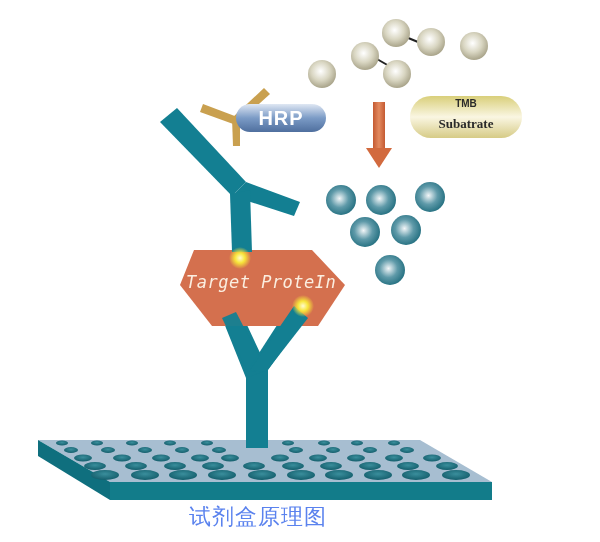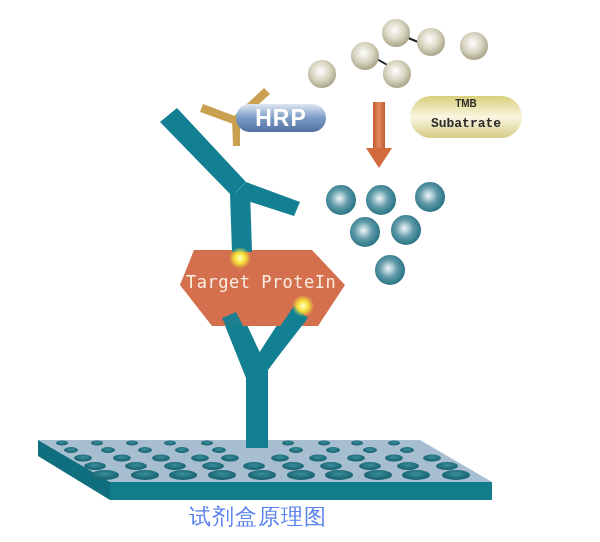--- a/index.html
+++ b/index.html
@@ -1,22 +1,22 @@
 <!DOCTYPE html>
 <html><head>
 <meta charset="utf-8">
 <style>
   html, body { margin: 0; padding: 0; background: #ffffff; }
   body { width: 600px; height: 542px; position: relative; overflow: hidden; font-family: "DejaVu Sans", sans-serif; }
   svg { position: absolute; left: 0; top: 0; }
   .label { position: absolute; white-space: nowrap; }
-  .hrp-label { left: 236px; top: 104px; width: 90px; height: 28px; line-height: 28px; text-align: center; color: #ffffff; font-family: "Liberation Sans", sans-serif; font-weight: bold; font-size: 23px; letter-spacing: 1px; }
+  .hrp-label { left: 236px; top: 104px; width: 90px; height: 28px; line-height: 28px; text-align: center; color: #ffffff; font-family: "Liberation Sans", sans-serif; font-weight: bold; font-size: 20px; letter-spacing: 1px; }
   .tmb-line1 { left: 410px; top: 98px; width: 112px; text-align: center; color: #2a2a2a; font-family: "Liberation Sans", sans-serif; font-weight: bold; font-size: 10px; }
-  .tmb-line2 { left: 410px; top: 116px; width: 112px; text-align: center; color: #2a2a2a; font-family: Liberation Mono, monospace; font-weight: bold; font-size: 13px; }
-  .protein-label { left: 186px; top: 272px; color: #fbeee0; font-family: "DejaVu Sans Mono", monospace; font-size: 17px; letter-spacing: 0.5px; }
+  .tmb-line2 { left: 410px; top: 116px; width: 112px; text-align: center; color: #2a2a2a; font-family: Liberation Serif, serif; font-weight: bold; font-size: 13px; }
+  .protein-label { left: 186px; top: 272px; color: #fbeee0; font-family: "DejaVu Sans Mono", monospace; font-size: 17px; letter-spacing: 0.5px; font-style: italic; }
   .caption { left: 189px; top: 502px; color: #5a82ee; font-family: "DejaVu Sans", sans-serif; font-size: 22px; font-weight: normal; letter-spacing: 1px; }
 </style>
 </head>
 <body>
 
 <svg width="600" height="542" viewBox="0 0 600 542">
   <defs>
     <radialGradient id="gBeige" cx="45%" cy="40%" r="60%">
       <stop offset="0%" stop-color="#ffffff"></stop>
       <stop offset="55%" stop-color="#d9d6c2"></stop>

